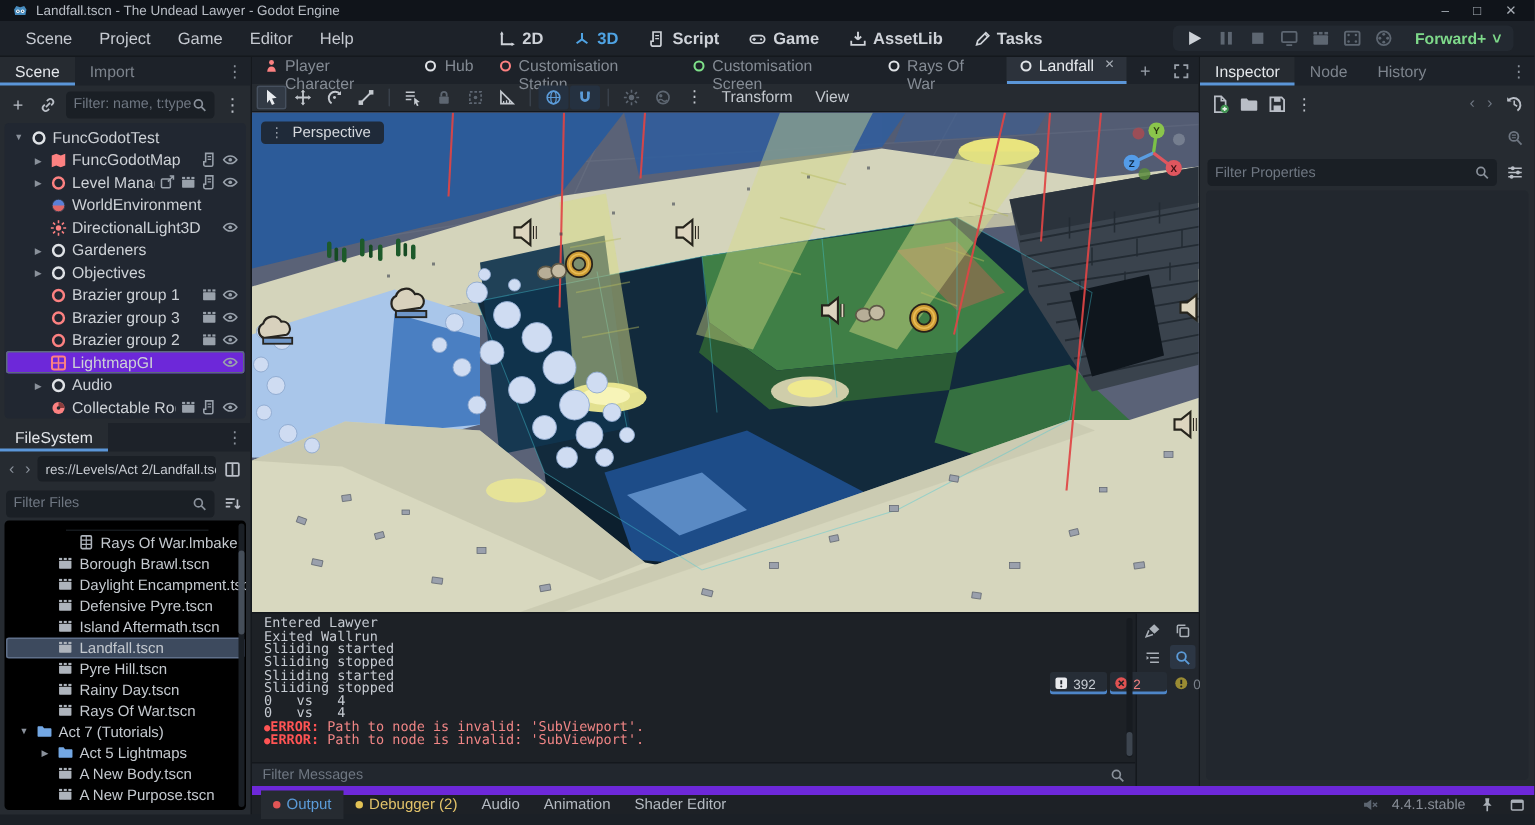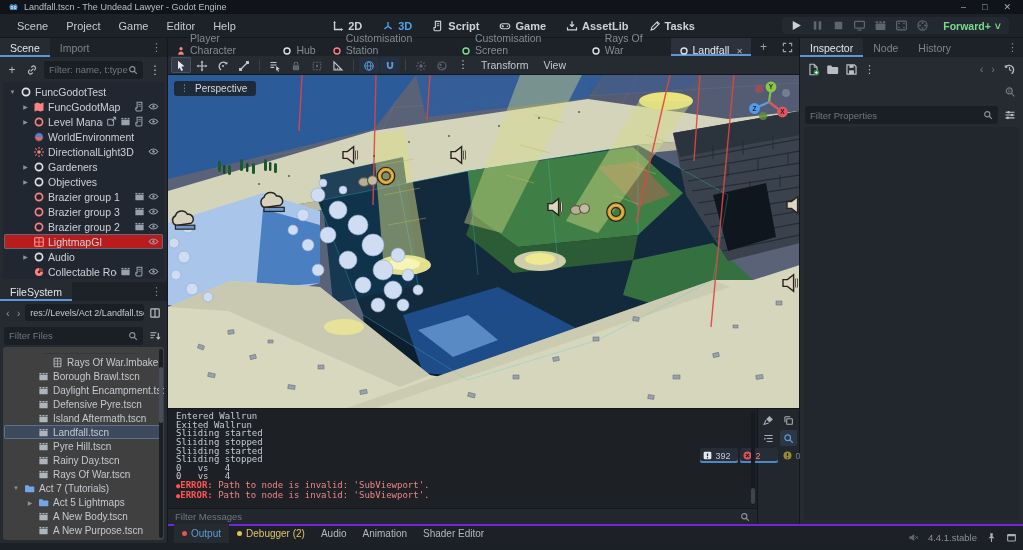--- a/index.html
+++ b/index.html
@@ -44,46 +44,46 @@
   .filter-box .ic{width:10px;height:10px;color:#8a919b}
 
   .tree{flex:1;background:#212731;margin:0 3px 3px;border-radius:3px;padding:2px 1px;overflow:hidden;position:relative}
   .trow{height:15px;display:flex;align-items:center;gap:3px;padding-right:4px;font-size:10.5px;color:#cdd1d6;white-space:nowrap}
   .trow .arrow{width:9px;font-size:6px;color:#8a919b;text-align:center;flex:none}
   .trow .ticon .ic{width:12px;height:12px}
   .trow .tlabel{overflow:hidden;text-overflow:clip;flex:1}
   .trow .badges{display:flex;gap:3px;color:#99a1ab}
   .trow .badges .ic{width:11px;height:11px}
   .ind0{padding-left:4px}.ind1{padding-left:17px}
-  .sel{box-shadow:inset 0 0 0 1px #5c6b7e;background:#b91c1c;border-radius:2px}
+  .sel{box-shadow:inset 0 0 0 1px #5c6b7e;background:#6d28d9;border-radius:2px}
   .c-white{color:#dfe2e6}.c-red{color:#fc8181}.c-green{color:#7ee089}
   .c-folder{color:#73a7e3}.c-file{color:#aeb4bc}
 
   
   .fs-nav{height:23px;display:flex;align-items:center;gap:3px;padding:0 4px;flex:none}
   .navg{color:#8a919b;font-size:11px;padding:0 2px}
   .path-box{flex:1;background:#1a1f25;border-radius:3px;height:17px;display:flex;align-items:center;padding:0 5px;font-size:9px;color:#c6cad0;white-space:nowrap;overflow:hidden;min-width:0}
   .fs-filter{height:23px;display:flex;align-items:center;gap:4px;padding:0 4px;flex:none}
-  .flist{flex:1;background:#404040;margin:0 3px 3px;border-radius:3px;padding:0 1px;overflow:hidden;position:relative}
+  .flist{flex:1;background:#000000;margin:0 3px 3px;border-radius:3px;padding:0 1px;overflow:hidden;position:relative}
   .frow{height:14px;display:flex;align-items:center;gap:4px;font-size:10px;color:#c4c9cf;white-space:nowrap;padding-right:4px}
   .frow .arrow{width:8px;font-size:6px;color:#8a919b;text-align:center;flex:none}
   .frow .ticon .ic{width:11px;height:11px}
   .find1{padding-left:8px}.find2{padding-left:22px}.find3{padding-left:36px}
   .fsel{background:#3d4a5e;box-shadow:inset 0 0 0 1px #60708a;border-radius:2px}
   .fpartial{height:7px;border-bottom:1px solid #2a313a;margin:0 24px 1px 40px;opacity:.5}
   .vsb{position:absolute;right:1px;top:2px;bottom:2px;width:4px;background:#1a1f25;border-radius:2px}
   .vsb .thumb{position:absolute;left:0;width:4px;background:#454e59;border-radius:2px}
 
   
   .rightwrap{flex:1;display:flex;flex-direction:column;min-width:0}
   .toprow{height:486px;display:flex}
   .center{width:632px;display:flex;flex-direction:column;background:#262b31;border-right:1px solid #14181d;flex:none}
 
   .stabs{height:18px;background:#1d2229;display:flex;align-items:stretch}
-  .stab{display:flex;align-items:flex-end;gap:4px;padding:0 8px;color:#848b94;font-size:10.5px}
+  .stab{display:flex;align-items:flex-start;gap:4px;padding:0 8px;color:#848b94;font-size:10.5px}
   .stab .ic{width:10px;height:10px}
   .stab.on{background:#2c323b;color:#e6e9ed;box-shadow:inset 0 -2px 0 #5b96d8}
   .tclose{font-size:8px;color:#aab0b8;margin-left:3px}
   .tclose:empty{display:none}
   .stab-add{display:flex;align-items:center;padding:0 9px;color:#9aa1aa;font-size:12px}
   .stabs .tail{margin-left:auto;display:flex;align-items:center;padding:0 6px;color:#9aa1aa}
 
   .vtoolbar{height:19px;display:flex;align-items:center;gap:1px;padding:0 3px;border-bottom:1px solid #14181d}
   .vtb{width:20px;height:16px;display:flex;align-items:center;justify-content:center;border-radius:2px;color:#c3c8ce}
   .vtb .ic{width:12px;height:12px}
@@ -118,21 +118,21 @@
   .osbtn .ic{width:11px;height:11px}
   .osbtn.on{background:#2c3644;color:#5b9bd8}
   .cbadge{display:flex;align-items:center;gap:3px;width:38px;height:15px;padding:0 2px;font-size:9px;color:#c6cbd2;border-radius:2px}
   .cbadge .ic{width:11px;height:11px}
   .cbadge.on{box-shadow:inset 0 -2px 0 #4e86c8;background:#262d36}
   .cbadge.dim2{color:#79808a}
   .ci-msg{color:#e8eaee}.ci-err{color:#e05252}.ci-warn{color:#9a8b33}.ci-info{color:#8a9099}
   .cbadge.c-errt{color:#ef8080}
 
   
-  .statusbar{height:19px;background:#1d2126;display:flex;align-items:flex-end;padding:0 6px;border-top:2px solid #6d28d9}
+  .statusbar{height:19px;background:#1d2126;display:flex;align-items:center;padding:0 6px;border-top:6px solid #6d28d9}
   .sbtab{display:flex;align-items:center;gap:4px;padding:0 8px;height:19px;font-size:10px;color:#b4bac1}
   .sbtab .dot{width:5px;height:5px;border-radius:50%}
   .sbtab .dot:empty{display:inline-block}
   .sbtab.on{color:#5b9bd8;background:#262b31}
   .c-debug{color:#e2c36a}
   .c-reddot{background:#e25555}.c-yellowdot{background:#e2c255}
   .sbright{margin-left:auto;display:flex;align-items:center;gap:9px;color:#8a9099;font-size:9.5px}
   .sbright .ic{width:11px;height:11px;color:#5d6671}
   .sbright .ic2{color:#aab0b8}
 
@@ -1205,21 +1205,21 @@
           <div class="persp">
             <span class="g">⋮</span>
             <span>Perspective</span>
           </div>
         </div>
 
         <div class="outwrap">
           <div class="outleft">
             <div class="log">
 
-                <div class="logline"><span class="pre"></span><span>Entered Wallrun</span></div>
+                <div class="logline"><span class="pre"></span><span>Entered Lawyer</span></div>
 
                 <div class="logline"><span class="pre"></span><span>Exited Wallrun</span></div>
 
                 <div class="logline"><span class="pre"></span><span>Sliiding started</span></div>
 
                 <div class="logline"><span class="pre"></span><span>Sliiding stopped</span></div>
 
                 <div class="logline"><span class="pre"></span><span>Sliiding started</span></div>
 
                 <div class="logline"><span class="pre"></span><span>Sliiding stopped</span></div>

